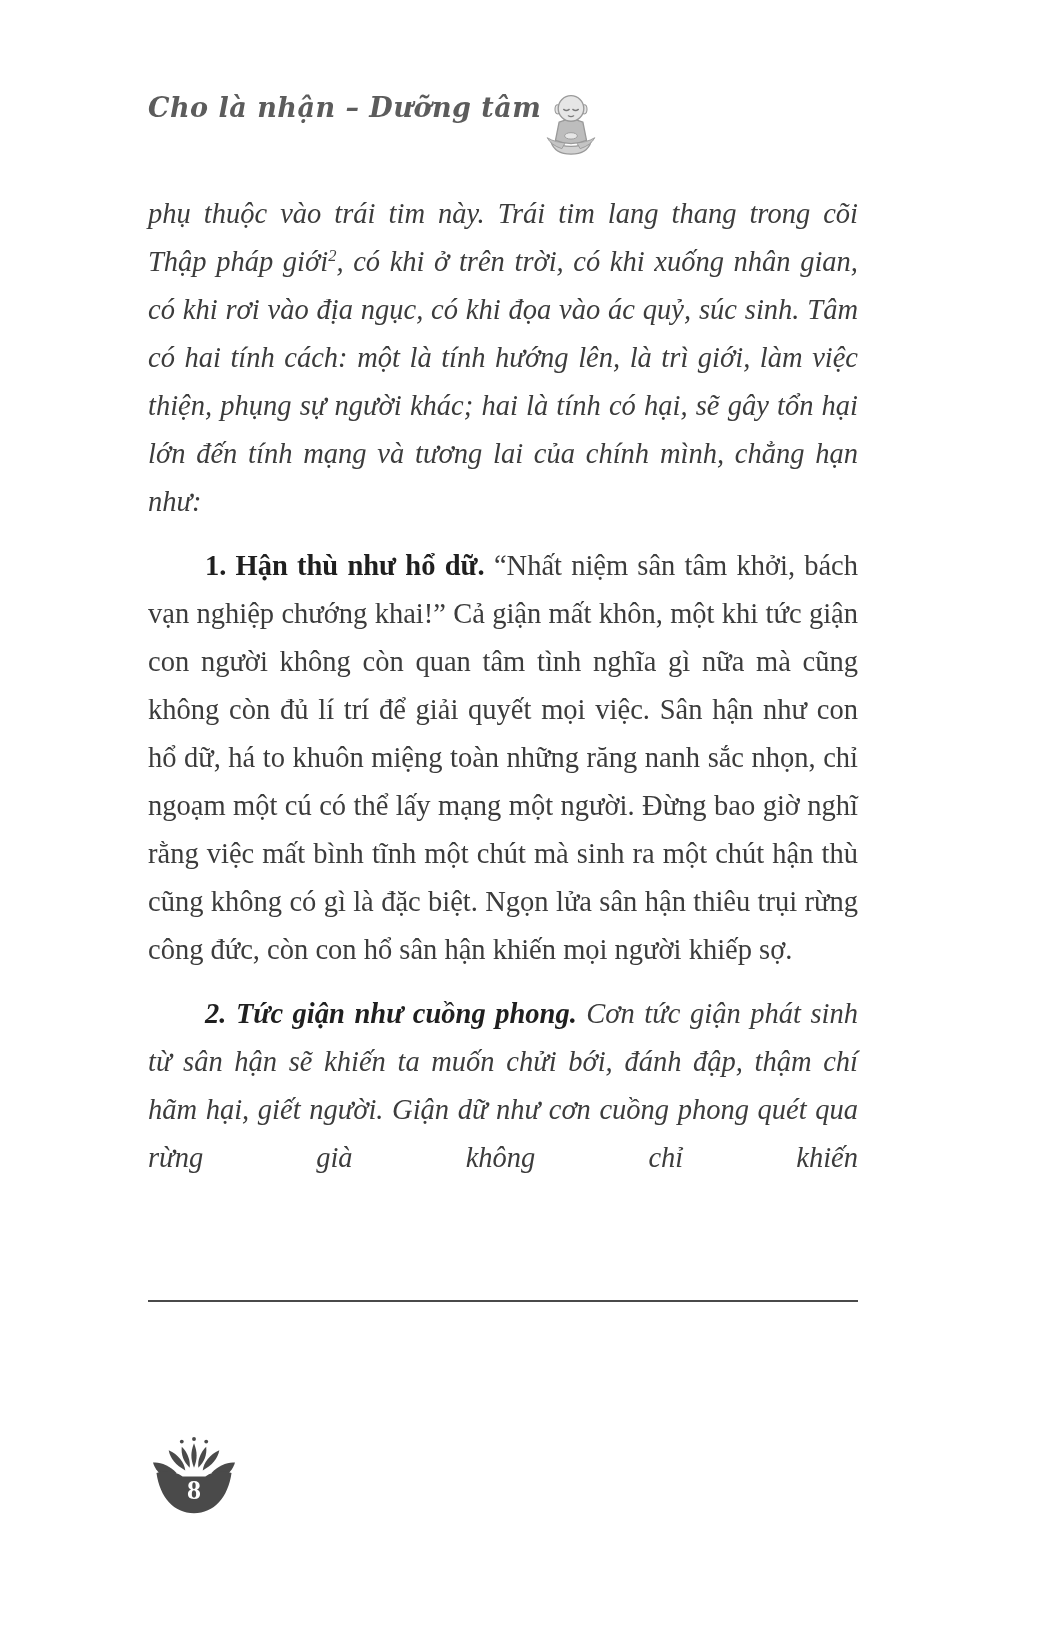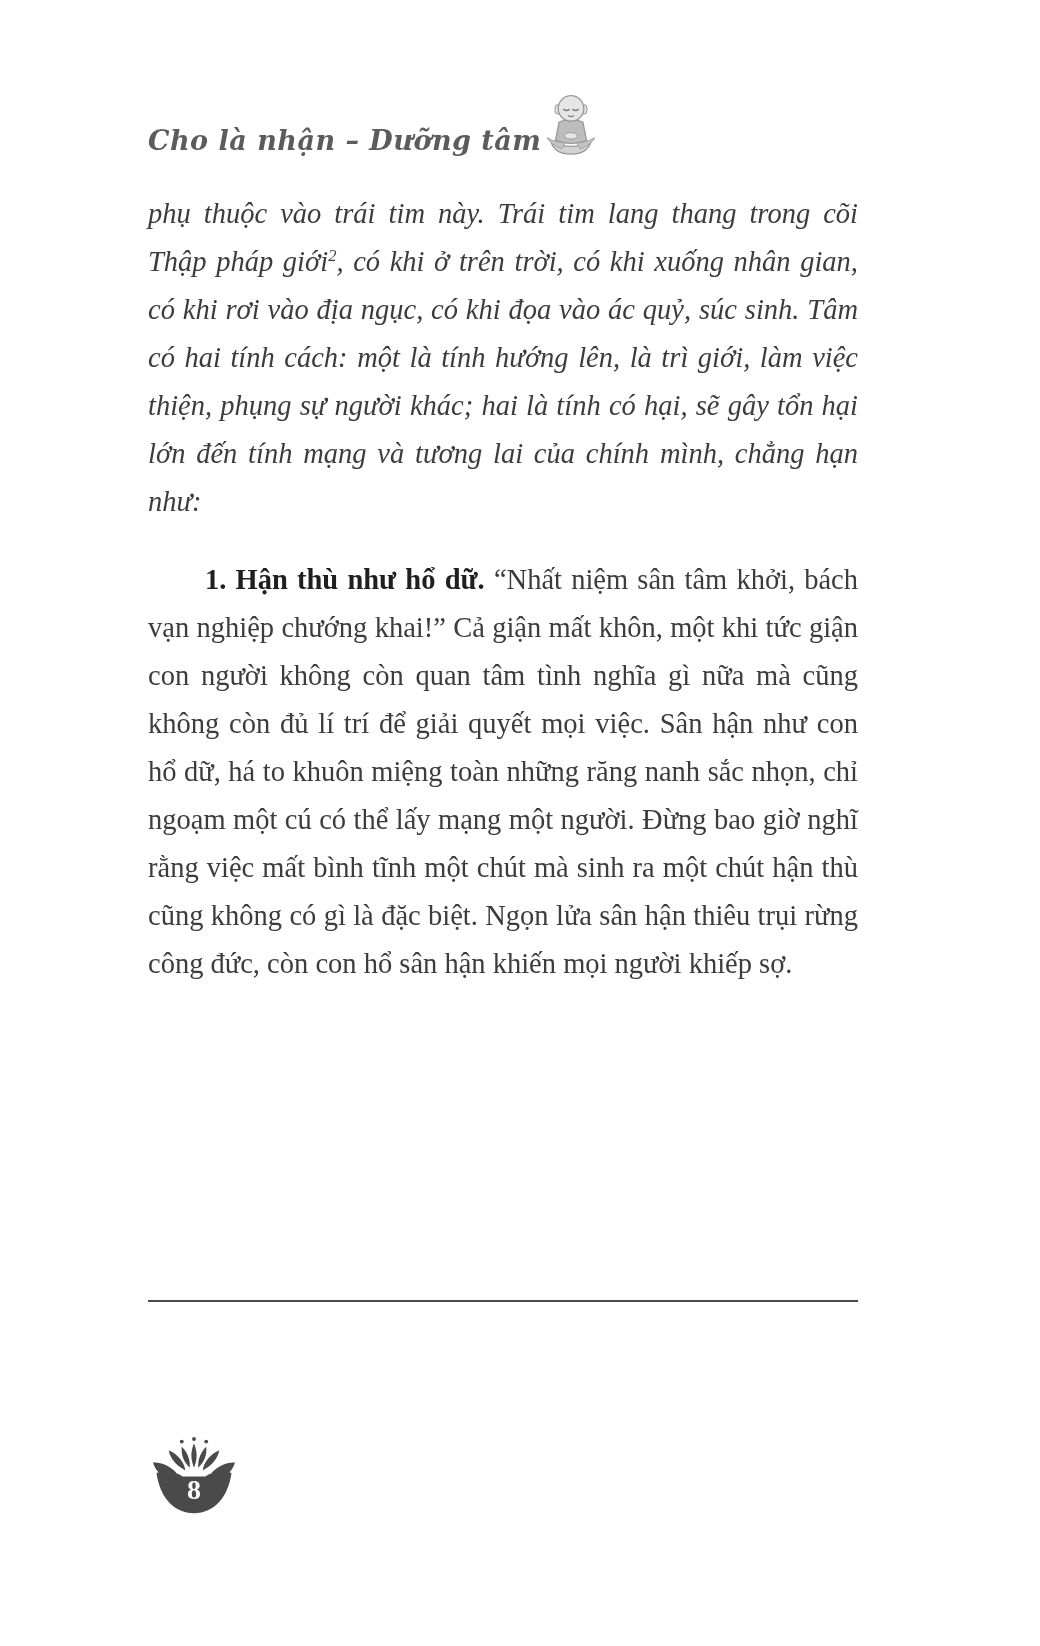--- a/index.html
+++ b/index.html
@@ -17,21 +17,21 @@
     background: #ffffff;
   }
 
   
   .header {
     position: absolute;
     top: 92px;
     left: 148px;
     width: 710px;
     display: flex;
-    align-items: flex-end;
+    align-items: flex-start;
     gap: 2px;
   }
   .book-title {
     font-family: "DejaVu Serif", serif;
     font-style: italic;
     font-weight: bold;
     font-size: 27px;
     color: #5c5c5c;
     letter-spacing: 0.5px;
     white-space: nowrap;
@@ -45,21 +45,21 @@
     left: 148px;
     width: 710px;
     color: #3c3c3c;
     font-size: 28.5px;
     line-height: 48px;
     text-align: justify;
   }
   .content p { text-align: justify; }
   .content p.justify-last { text-align-last: justify; font-style: italic; }
   .content p.indent { text-indent: 57px; }
-  .content p.section { margin-top: 30px; }
+  .content p.section { margin-top: 16px; }
   .lead {
     font-weight: bold;
     color: #1f1f1f;
   }
   sup.fn-ref {
     font-size: 0.58em;
     vertical-align: super;
     line-height: 0;
   }
 
@@ -131,20 +131,23 @@
 
   <div class="content">
     <p class="justify-last">
       <span>phụ thuộc vào trái tim này. Trái tim lang thang trong cõi Thập pháp giới</span><sup class="fn-ref">2</sup><span>, có khi ở trên trời, có khi xuống nhân gian, có khi rơi vào địa ngục, có khi đọa vào ác quỷ, súc sinh. Tâm có hai tính cách: một là tính hướng lên, là trì giới, làm việc thiện, phụng sự người khác; hai là tính có hại, sẽ gây tổn hại lớn đến tính mạng và tương lai của chính mình, chẳng hạn như:</span>
     </p>
 
     <p class="indent section">
       <span class="lead">1. Hận thù như hổ dữ.</span><span> “Nhất niệm sân tâm khởi, bách vạn nghiệp chướng khai!” Cả giận mất khôn, một khi tức giận con người không còn quan tâm tình nghĩa gì nữa mà cũng không còn đủ lí trí để giải quyết mọi việc. Sân hận như con hổ dữ, há to khuôn miệng toàn những răng nanh sắc nhọn, chỉ ngoạm một cú có thể lấy mạng một người. Đừng bao giờ nghĩ rằng việc mất bình tĩnh một chút mà sinh ra một chút hận thù cũng không có gì là đặc biệt. Ngọn lửa sân hận thiêu trụi rừng công đức, còn con hổ sân hận khiến mọi người khiếp sợ.</span>
     </p>
 
+    <p class="indent section justify-last">
+      <span class="lead">2. Tức giận như cuồng phong.</span><span> Cơn tức giận phát sinh từ sân hận sẽ khiến ta muốn chửi bới, đánh đập, thậm chí hãm hại, giết người. Giận dữ như cơn cuồng phong quét qua rừng già không chỉ khiến</span>
+    </p>
   </div>
 
   <div class="footnote-rule"></div>
 
   <div class="page-number-box">
     <svg class="lotus-svg" width="96" height="92" viewBox="0 0 110 100" xmlns="http://www.w3.org/2000/svg">
       <g fill="#4a4a4a">
 
         <circle cx="41" cy="6" r="2.2"></circle>
         <circle cx="55" cy="3" r="2.2"></circle>

